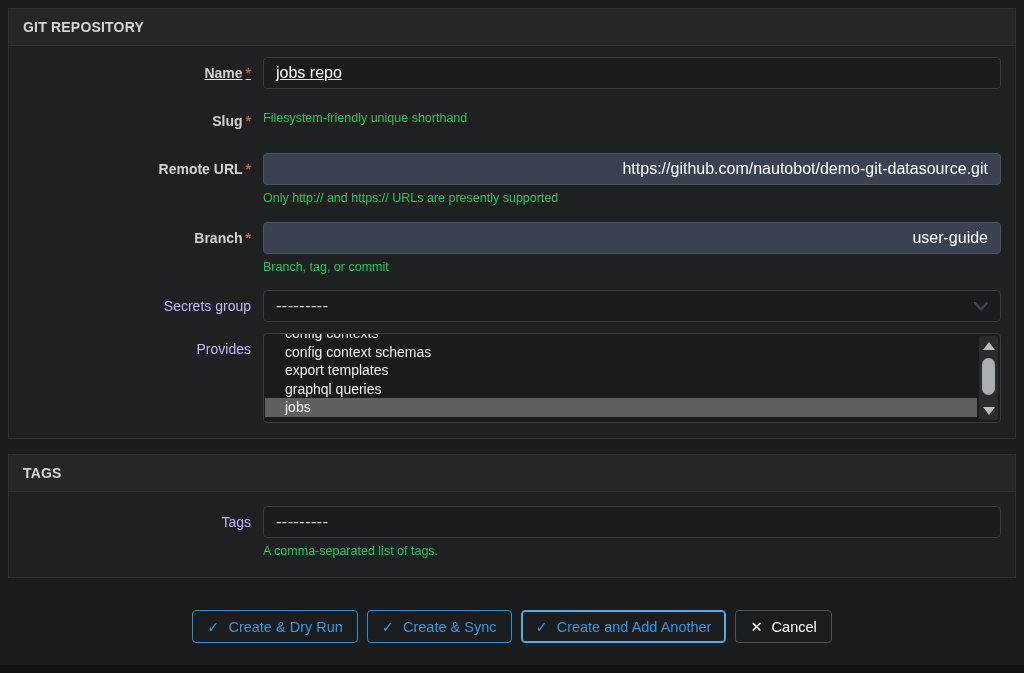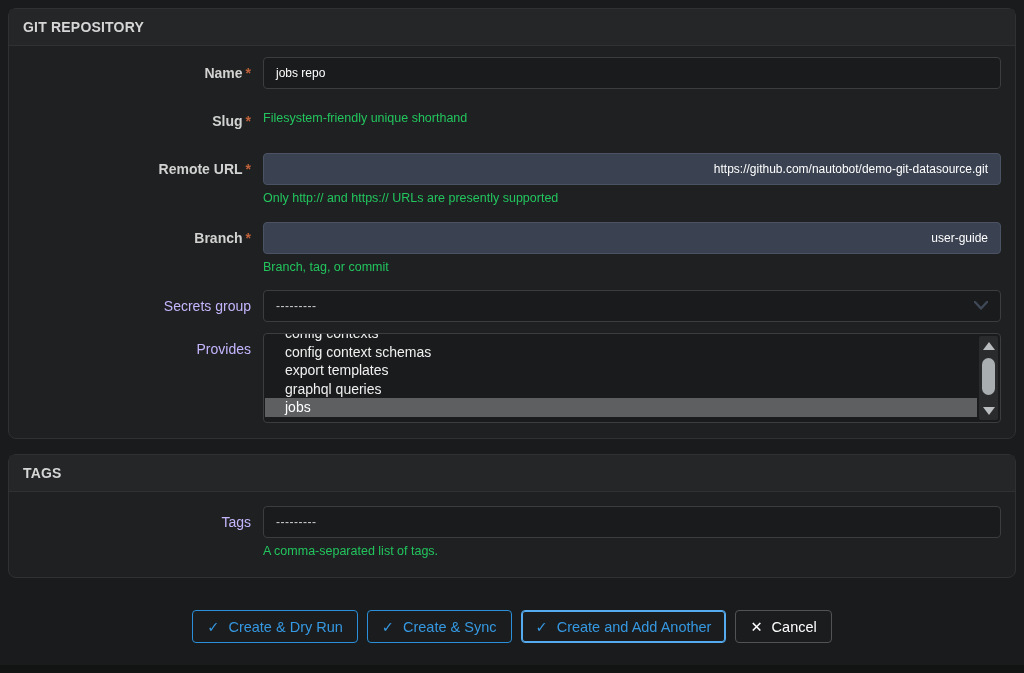--- a/index.html
+++ b/index.html
@@ -9,39 +9,39 @@
     font-family: "Liberation Sans", "DejaVu Sans", sans-serif;
     font-size: 14px;
     color: #e6e6e6;
     position: relative;
   }
   .page { padding: 8px; }
 
   
   .panel {
     border: 1px solid #2f3132;
-    border-radius: 8px;
+    border-radius: 0;
     background: #1f2021;
     margin-bottom: 15px;
   }
   .panel-header {
     background: #242627;
     border-bottom: 1px solid #2f3132;
     border-radius: 3px 3px 0 0;
     padding: 10px 14px;
     font-weight: bold;
     font-size: 14px;
     color: #d6d6d6;
     letter-spacing: 0.2px;
   }
   .panel-body { padding: 11px 14px 15px 14px; }
 
   
   .form-row { display: flex; align-items: flex-start; }
-  .mb13 { margin-bottom: 13px; }
+  .mb13 { margin-bottom: 13px; text-decoration: underline; }
   .mb15 { margin-bottom: 15px; margin-top: 16px; }
   .mb11 { margin-bottom: 11px; }
   .label-col {
     width: 240px;
     flex: 0 0 240px;
     text-align: right;
     padding-right: 12px;
     line-height: 32px;
     color: #c4b5fd;
     white-space: nowrap;
@@ -53,21 +53,21 @@
   .input {
     height: 32px;
     width: 100%;
     background: #1a1b1c;
     border: 1px solid #3b3d3f;
     border-radius: 4px;
     color: #ffffff;
     padding: 0 12px;
     display: flex;
     align-items: center;
-    font-size: 12px;
+    font-size: 16px;
     white-space: nowrap;
     overflow: hidden;
   }
   .input.filled { background: #3a4150; border-color: #4a5263; justify-content: flex-end; }
   .input .muted-dashes { color: #cfcfcf; letter-spacing: 0.5px; }
   .help {
     color: #22c55e;
     font-size: 12.5px;
     line-height: 15px;
     margin-top: 6px;

